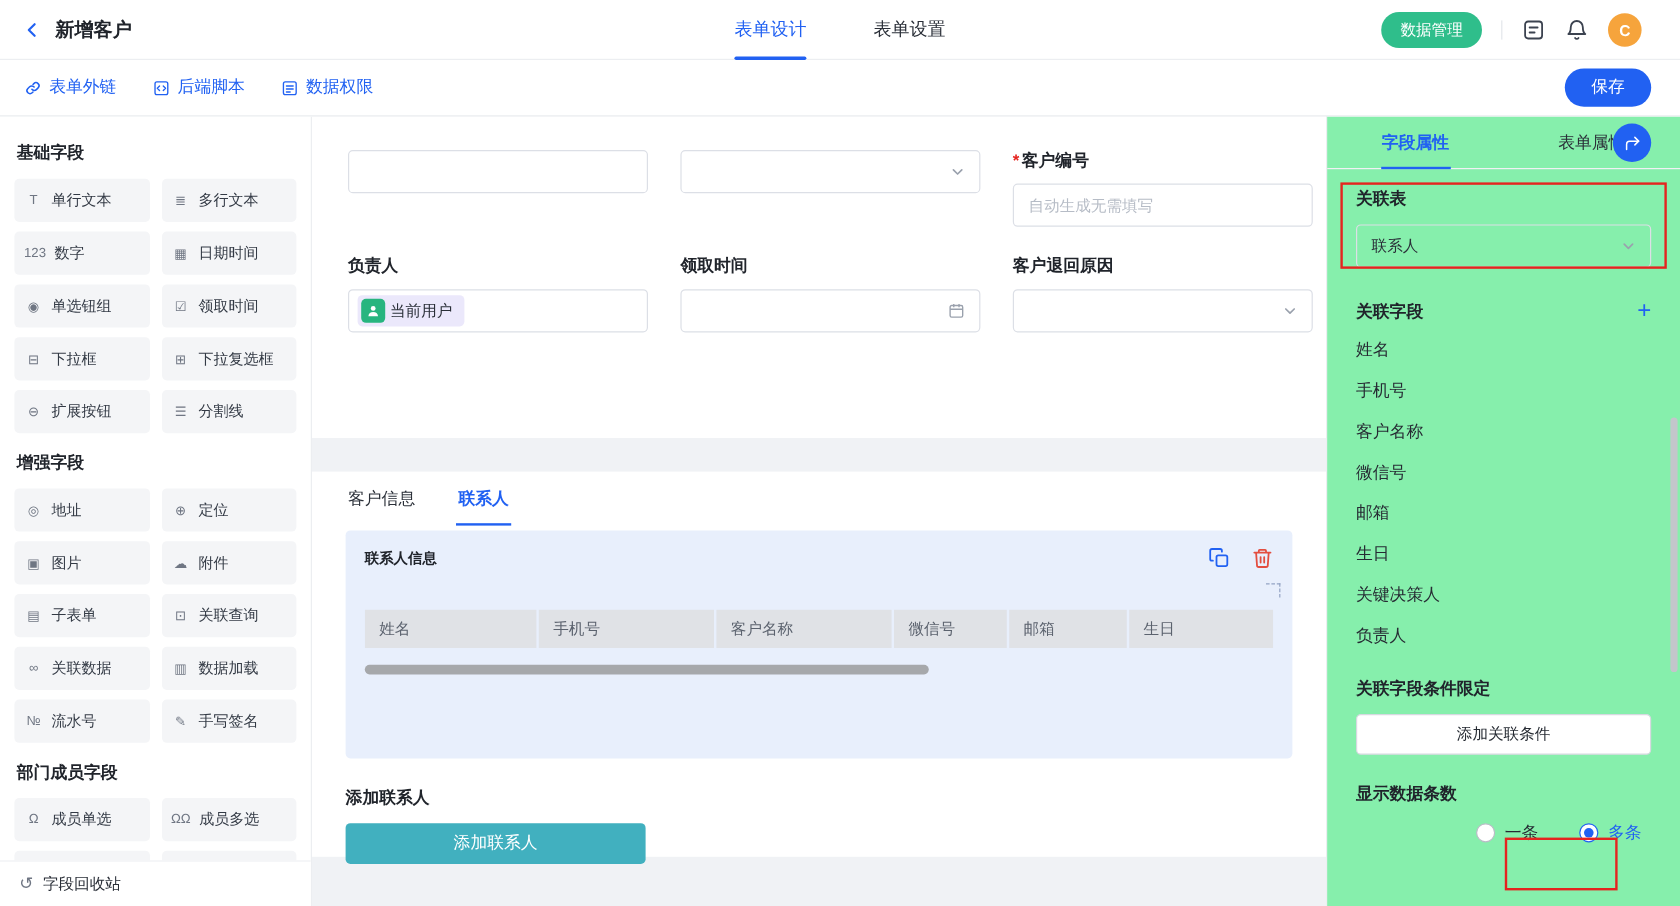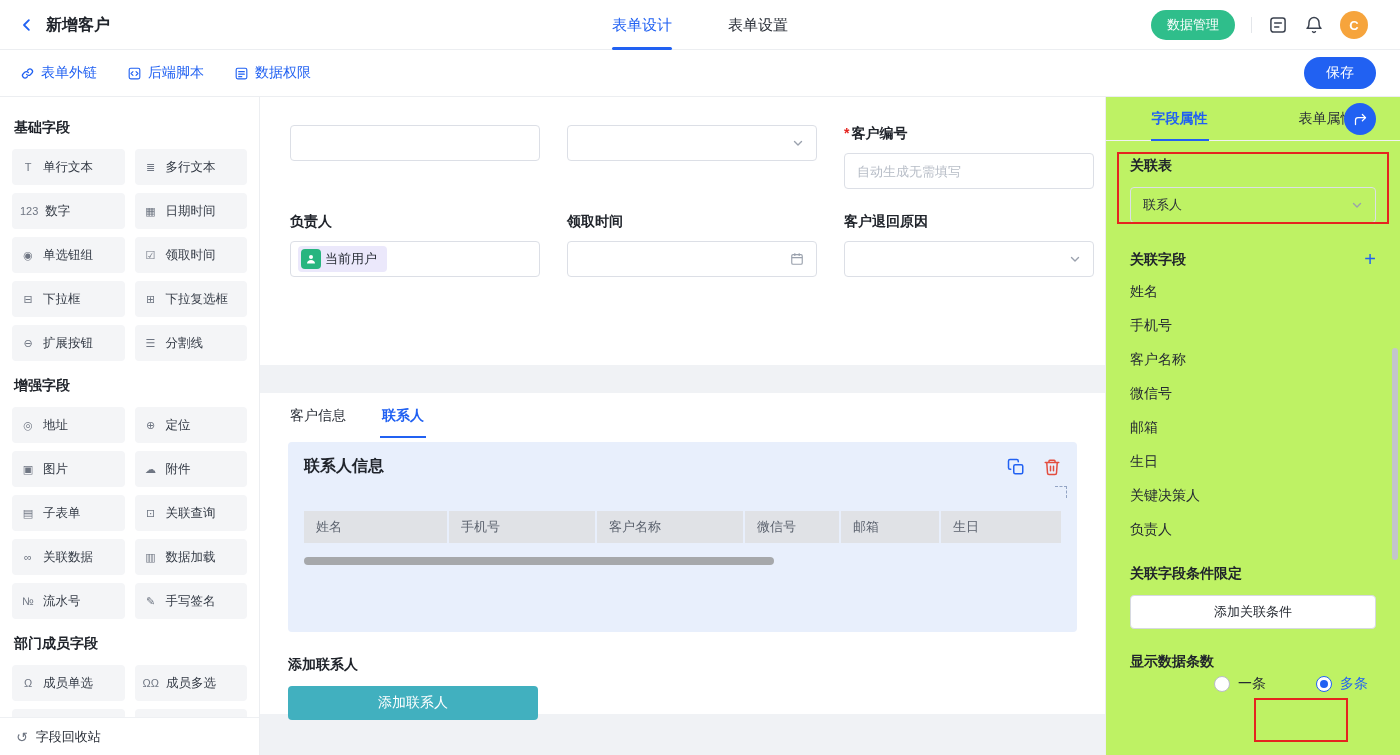--- a/index.html
+++ b/index.html
@@ -66,49 +66,49 @@
   .tagbox{justify-content:flex-start;padding:0 7px;}
   .tag{display:inline-flex;align-items:center;gap:4px;background:#ebe8fb;border-radius:4px;height:26px;padding:0 10px 0 3px;font-size:13px;color:var(--ink2);}
   .tag-avatar{width:20px;height:20px;border-radius:4px;background:#27b57f;display:flex;align-items:center;justify-content:center;}
 
   .sub-card{position:absolute;top:296px;left:0;right:0;height:321px;background:#fff;padding:4px 28px 0;}
   .s-tabs{display:flex;gap:32px;}
   .s-tab{display:inline-block;padding:10px 2px 11px;font-size:14px;color:var(--ink2);cursor:pointer;border-bottom:2px solid transparent;}
   .s-tab.active{color:var(--primary);font-weight:600;border-bottom-color:var(--primary);}
   .subform{margin-top:4px;height:190px;background:#e8effc;border-radius:4px;padding:14px 16px;position:relative;}
   .sf-head{display:flex;align-items:center;justify-content:space-between;}
-  .sf-title{font-size:16px;font-weight:700;color:var(--ink);}
+  .sf-title{font-size:12px;font-weight:700;color:var(--ink);}
   .sf-icons{display:flex;align-items:center;gap:18px;}
   .sf-icons .icon-btn{cursor:pointer;}
   .corner{position:absolute;top:44px;right:10px;width:12px;height:12px;border-top:1.5px dashed #93a4c4;border-right:1.5px dashed #93a4c4;}
   .sf-table{margin-top:34px;display:flex;overflow:hidden;}
   .th{height:32px;line-height:32px;background:#e0e2e6;color:#5b626e;font-size:13px;padding-left:12px;margin-right:2px;flex:0 0 auto;white-space:nowrap;}
   .w1{width:143px}.w2{width:146px}.w3{width:146px}.w4{width:94px}.w5{width:98px}
   .w6{flex:1;min-width:100px;margin-right:0;}
   .hscroll{margin-top:14px;width:470px;height:8px;border-radius:4px;background:#a6a8ab;cursor:pointer;}
   .add-label{margin-top:24px;font-size:14px;font-weight:700;color:var(--ink);}
   .add-btn{margin-top:12px;display:block;width:250px;height:34px;border:none;border-radius:4px;background:var(--teal);color:#fff;font-size:14px;cursor:pointer;}
 
   
-  .rpanel{position:absolute;right:0;top:97px;bottom:0;width:295px;background:#bef264;border-left:1px solid #eceef1;}
+  .rpanel{position:absolute;right:0;top:97px;bottom:0;width:295px;background:#86efac;border-left:1px solid #eceef1;}
   .p-tabs{height:44px;display:flex;border-bottom:1px solid #f0f1f4;}
   .p-tab{flex:1;display:flex;align-items:center;justify-content:center;font-size:14px;color:var(--ink2);position:relative;cursor:pointer;}
   .p-tab.active{color:var(--primary);font-weight:600;}
   .p-tab.active::after{content:"";position:absolute;bottom:-1px;left:50%;transform:translateX(-50%);width:58px;height:2px;background:var(--primary);}
   .p-body{padding:16px 24px 0;}
   .p-label{font-size:14px;font-weight:700;color:var(--ink);}
   .p-select{margin-top:12px;height:36px;border:1px solid var(--border);border-radius:4px;display:flex;align-items:center;justify-content:space-between;padding:0 12px;font-size:13px;color:var(--ink2);cursor:pointer;}
   .rel-head{margin-top:26px;display:flex;align-items:flex-end;justify-content:space-between;}
   .plus{color:var(--primary);font-size:20px;line-height:1;cursor:pointer;}
   .rel-list{margin-top:6px;}
   .rel-item{height:34px;display:flex;align-items:center;font-size:14px;color:#262b33;cursor:pointer;}
   .cond-label{margin-top:18px;}
   .cond-btn{margin-top:12px;width:100%;height:34px;background:#fff;border:1px solid #d6d9e0;border-radius:4px;font-size:13px;color:#262b33;cursor:pointer;}
   .count-label{margin-top:24px;}
-  .count-row{margin-top:4px;display:flex;justify-content:flex-end;align-items:center;gap:50px;padding-right:8px;}
+  .count-row{margin-top:14px;display:flex;justify-content:flex-end;align-items:center;gap:34px;padding-right:8px;}
   .count-opt{display:flex;align-items:center;gap:8px;font-size:14px;color:#262b33;cursor:pointer;}
   .radio{width:16px;height:16px;border-radius:50%;border:1px solid #b9bdc6;background:#fff;position:relative;}
   .count-opt.on .radio{border-color:var(--primary);}
   .count-opt.on .radio::after{content:"";position:absolute;inset:3px;border-radius:50%;background:var(--primary);}
   .count-opt.on .opt-label{color:var(--primary);}
 
   
   .anno{position:absolute;border:2px solid var(--red);z-index:20;pointer-events:none;}
   .anno1{left:1117px;top:152px;width:272px;height:72px;}
   .anno2{left:1254px;top:698px;width:94px;height:44px;}

